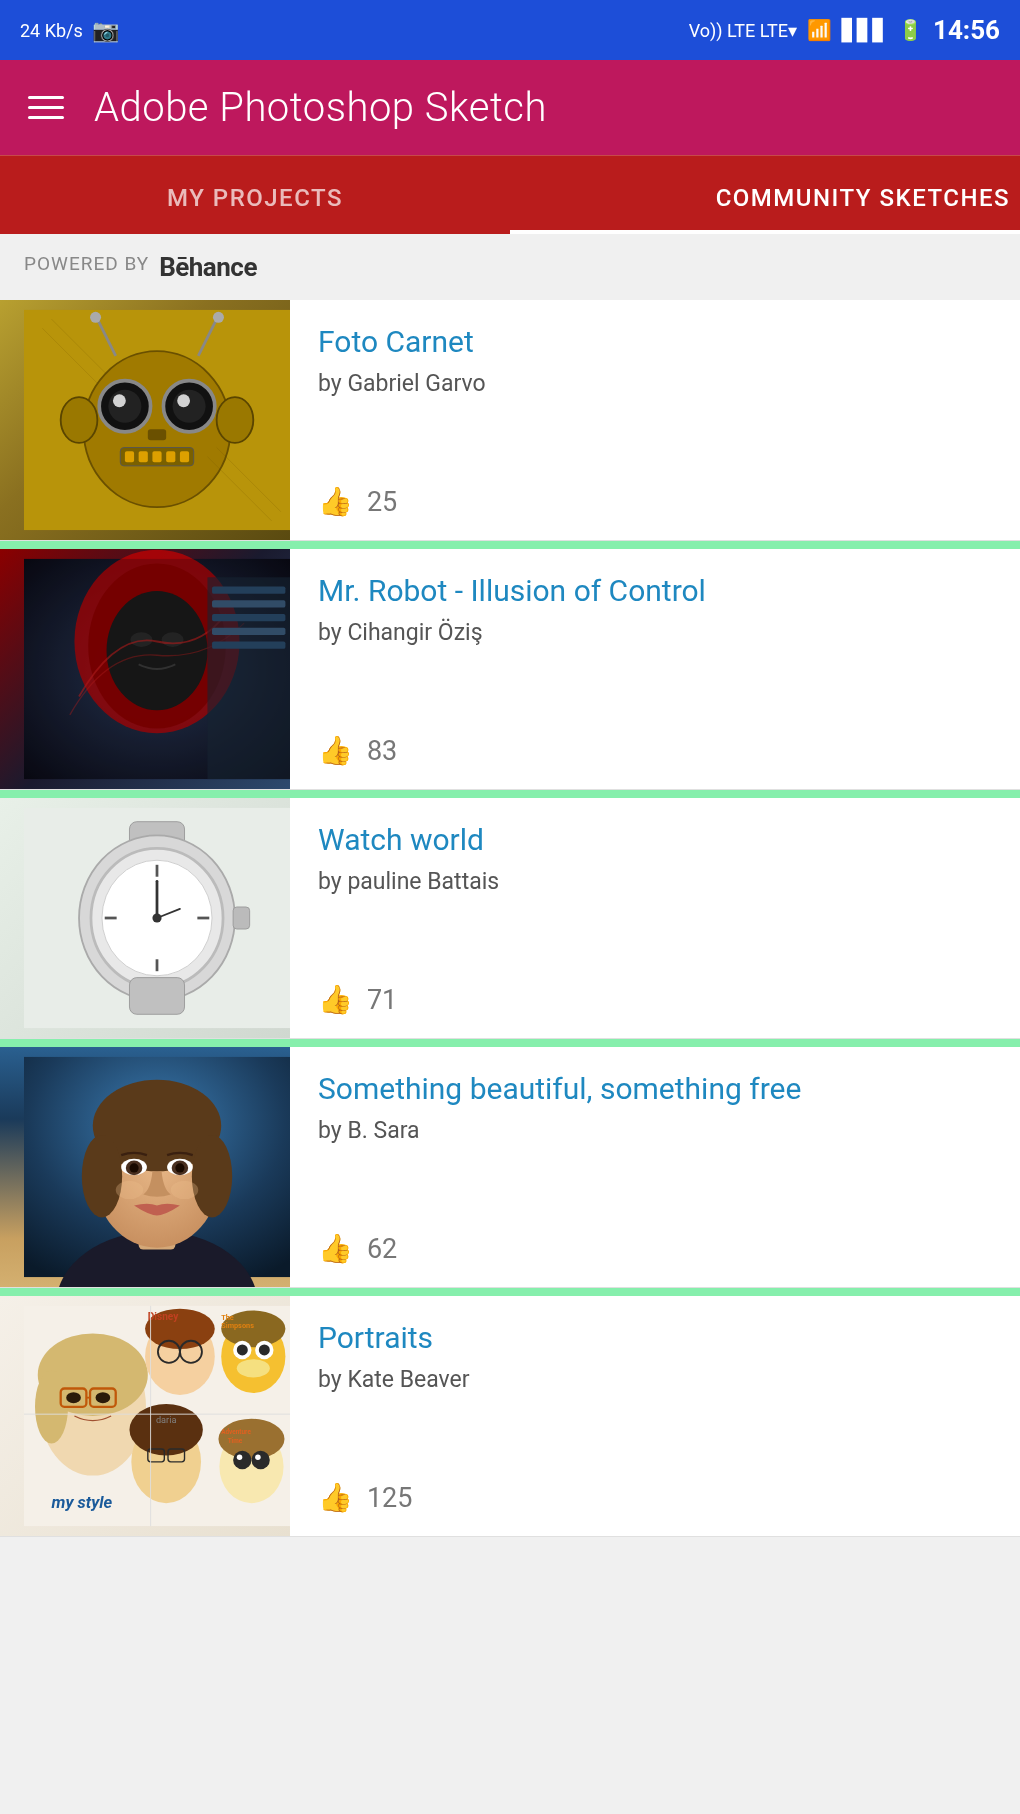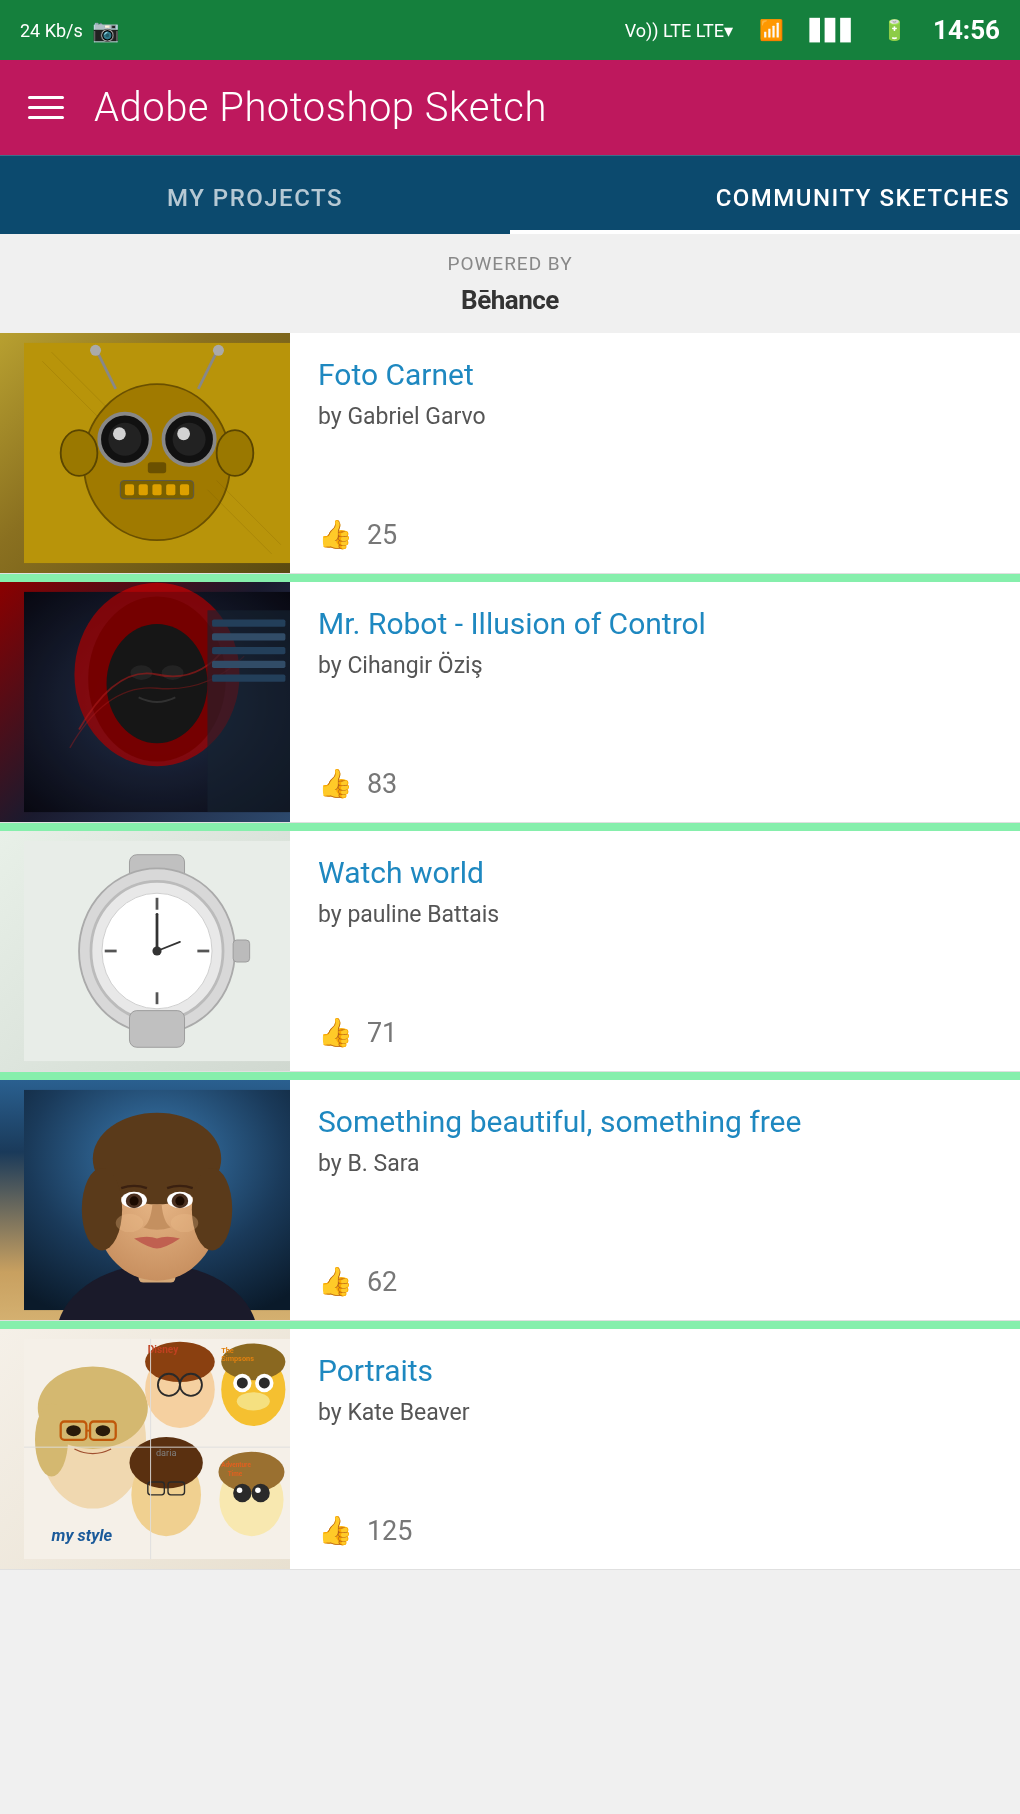--- a/index.html
+++ b/index.html
@@ -8,38 +8,38 @@
       min-height: 1814px;
       font-family: 'Roboto', Arial, sans-serif;
       background: #f0f0f0;
       overflow-x: hidden;
     }
 
     
     .status-bar {
       width: 100%;
       height: 60px;
-      background: #15803d;
+      background: #1d4ed8;
       display: flex;
       align-items: center;
       justify-content: space-between;
       padding: 12px 20px;
       text-align: center;
     }
     .status-left {
       display: flex;
       align-items: center;
       gap: 10px;
       color: white;
       font-size: 22px;
     }
     .status-right {
       display: flex;
       align-items: center;
-      gap: 26px;
+      gap: 10px;
       color: white;
       font-size: 22px;
       font-weight: bold;
     }
 
     
     .app-header {
       width: 100%;
       background: #be185d;
       padding: 24px 28px;
@@ -63,21 +63,21 @@
     .app-title {
       color: white;
       font-size: 40px;
       font-weight: 300;
       letter-spacing: 0.5px;
     }
 
     
     .tabs-bar {
       width: 100%;
-      background: #0c4a6e;
+      background: #b91c1c;
       display: flex;
       border-top: 1px solid rgba(255,255,255,0.2);
     }
     .tab {
       flex: 1;
       text-align: center;
       padding: 28px 10px 22px;
       color: rgba(255,255,255,0.7);
       font-size: 24px;
       font-weight: 500;
@@ -97,23 +97,22 @@
       right: 0;
       height: 4px;
       background: white;
     }
 
     
     .powered-by {
       padding: 18px 24px;
       background: #f0f0f0;
       display: flex;
-      align-items: center;
+      align-items: flex-start;
       gap: 10px;
-      flex-direction: column;
     }
     .powered-by-label {
       font-size: 19px;
       color: #888;
       letter-spacing: 1px;
       text-transform: uppercase;
     }
     .behance-logo {
       font-size: 26px;
       font-weight: bold;

